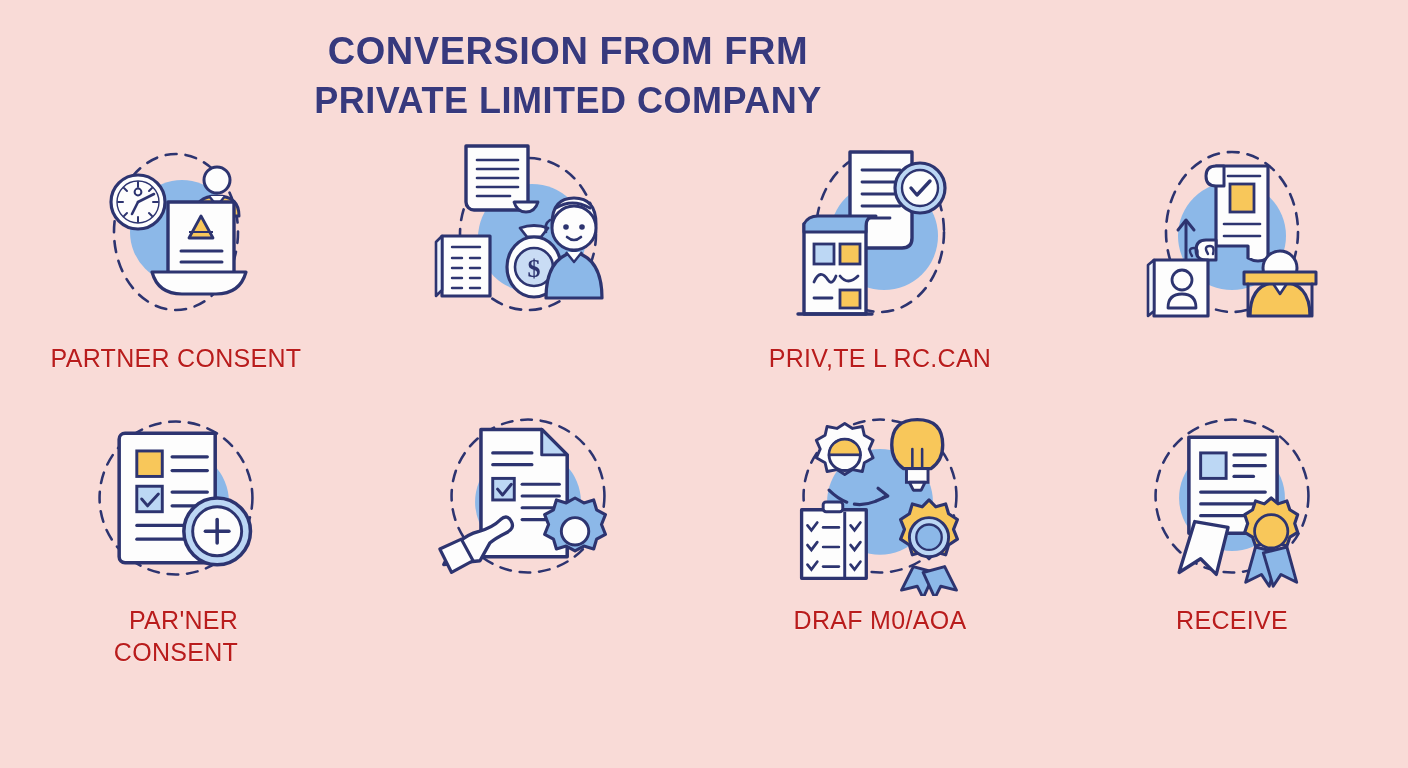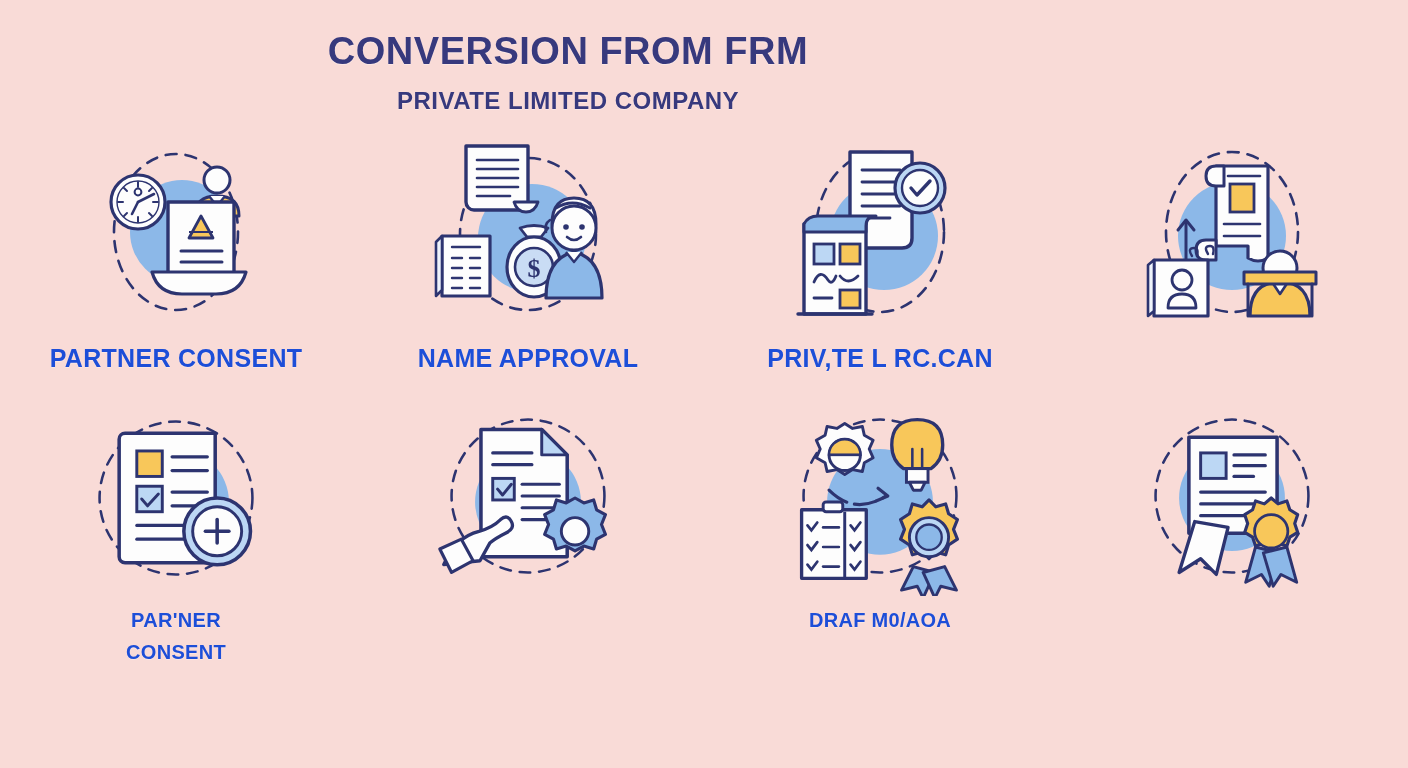--- a/index.html
+++ b/index.html
@@ -12,46 +12,46 @@
 
   
   .title-block{
     position:absolute;left:0;top:26px;width:1136px;text-align:center;
   }
   .title-line{
     color:#37397d;font-weight:700;letter-spacing:.5px;
     font-size:38px;line-height:50px;text-transform:uppercase;
     text-shadow:0 1px 0 rgba(255,255,255,.35);
   }
-  .title-line.l2{font-size:24px;}
+  .title-line.l2{font-size:36px;}
 
   
   .grid{position:absolute;left:0;top:132px;width:1408px;}
   .row{display:flex;}
   .row.r1{height:268px;}
   .row.r2{height:300px;}
   .cell{
     flex:1 1 25%;display:flex;flex-direction:column;
     align-items:center;justify-content:flex-start;
   }
   .iconwrap{
     position:relative;width:200px;height:200px;
     display:flex;align-items:center;justify-content:center;
   }
   .row.r2 .iconwrap{width:196px;height:196px;}
   .iconwrap svg{display:block;width:100%;height:100%;}
 
   .caption{
-    margin-top:10px;color:#1d4ed8;font-weight:700;
+    margin-top:10px;color:#b91c1c;font-weight:400;
     font-size:25px;line-height:32px;text-align:center;
     letter-spacing:.3px;text-transform:uppercase;
     text-shadow:0 1px 0 rgba(255,255,255,.3);
     max-width:280px;
   }
-  .row.r2 .caption{margin-top:8px;font-size:20px;}
+  .row.r2 .caption{margin-top:8px;font-size:25px;text-align:right;}
 </style>
 </head>
 <body>
 
 <div class="page">
 
   <div class="title-block">
     <div class="title-line l1">CONVERSION FROM FRM</div>
     <div class="title-line l2">PRIVATE LIMITED COMPANY</div>
   </div>
@@ -139,21 +139,20 @@
             <circle cx="146" cy="96" r="22" fill="#fdfdfd" stroke="#2d3470" stroke-width="3"></circle>
             <path d="M128 76 q16 -10 34 0" fill="none" stroke="#2d3470" stroke-width="3" stroke-linecap="round"></path>
             <circle cx="138" cy="95" r="2.8" fill="#2d3470"></circle>
               <circle cx="154" cy="95" r="2.8" fill="#2d3470"></circle>
             <path d="M139 105 q7 6 14 0" fill="none" stroke="#2d3470" stroke-width="2.6" stroke-linecap="round"></path>
             <path d="M118 166 q0 -40 28 -46 q28 6 28 46 z" fill="#8cb8e8" stroke="#2d3470" stroke-width="3.2" stroke-linejoin="round"></path>
             <path d="M138 120 l8 10 l8 -10" fill="#fdfdfd" stroke="#2d3470" stroke-width="2.4" stroke-linejoin="round"></path>
             <path d="M122 88 q-6 4 -4 12" fill="none" stroke="#2d3470" stroke-width="2.6" stroke-linecap="round"></path>
           </svg>
         </div>
-        <div class="caption">NAME APPROVAL</div>
       </div>
 
       <div class="cell">
         <div class="iconwrap">
           <svg viewBox="0 0 200 200">
             <ellipse cx="100" cy="100" rx="64" ry="80" fill="none" stroke="#2d3470" stroke-width="2.6" stroke-dasharray="11 9" stroke-linecap="round"></ellipse>
             <circle cx="104" cy="104" r="54" fill="#8cb8e8"></circle>
 
             <path d="M70 20 h62 v86 q0 10 -10 10 h-52 z" fill="#fdfdfd" stroke="#2d3470" stroke-width="3.4" stroke-linejoin="round"></path>
             <g stroke="#2d3470" stroke-width="2.8" stroke-linecap="round">
@@ -356,18 +355,19 @@
             <path d="M62 124 l-16 52 l22 -14 l16 16 l12 -48 z" fill="#fdfdfd" stroke="#2d3470" stroke-width="3.4" stroke-linejoin="round"></path>
             <path d="M124 150 l-10 36 l16 -8 l8 12 l10 -34 z" fill="#8cb8e8" stroke="#2d3470" stroke-width="3" stroke-linejoin="round"></path>
             <path d="M156 150 l10 36 l-16 -8 l-8 12 l-10 -34 z" fill="#8cb8e8" stroke="#2d3470" stroke-width="3" stroke-linejoin="round"></path>
             <g transform="translate(140,134)">
               <path d="M0 -34 l7 6 l9 -3 l3 9 l8 5 l-3 9 l3 9 l-8 5 l-3 9 l-9 -3 l-7 6 l-7 -6 l-9 3 l-3 -9 l-8 -5 l3 -9 l-3 -9 l8 -5 l3 -9 l9 3 z" fill="#f8c75a" stroke="#2d3470" stroke-width="3.2" stroke-linejoin="round"></path>
               <circle cx="0" cy="0" r="17" fill="#f8c75a" stroke="#2d3470" stroke-width="2.8"></circle>
             </g>
           </svg>
         </div>
         <div class="caption">
+          <div>RECEIVE</div>
         </div>
       </div>
 
     </div>
   </div>
 </div>
 
 </body></html>

